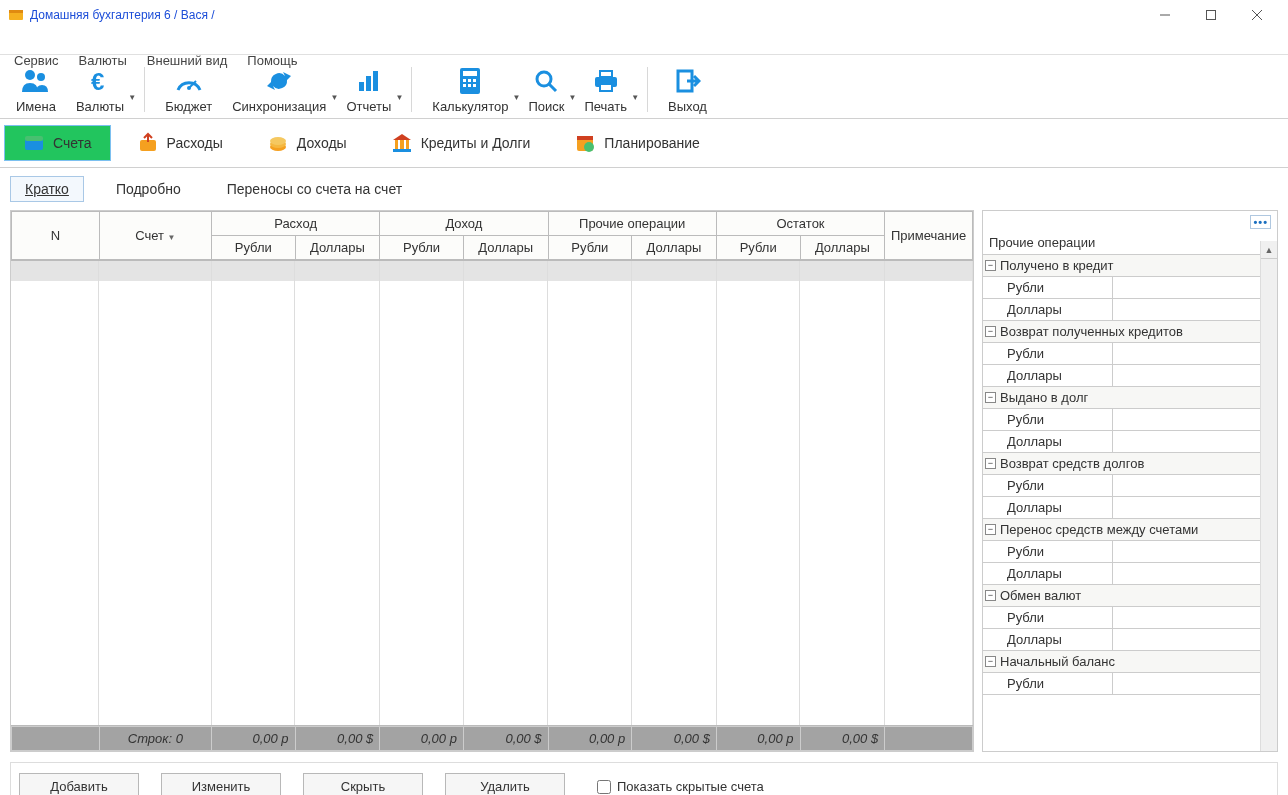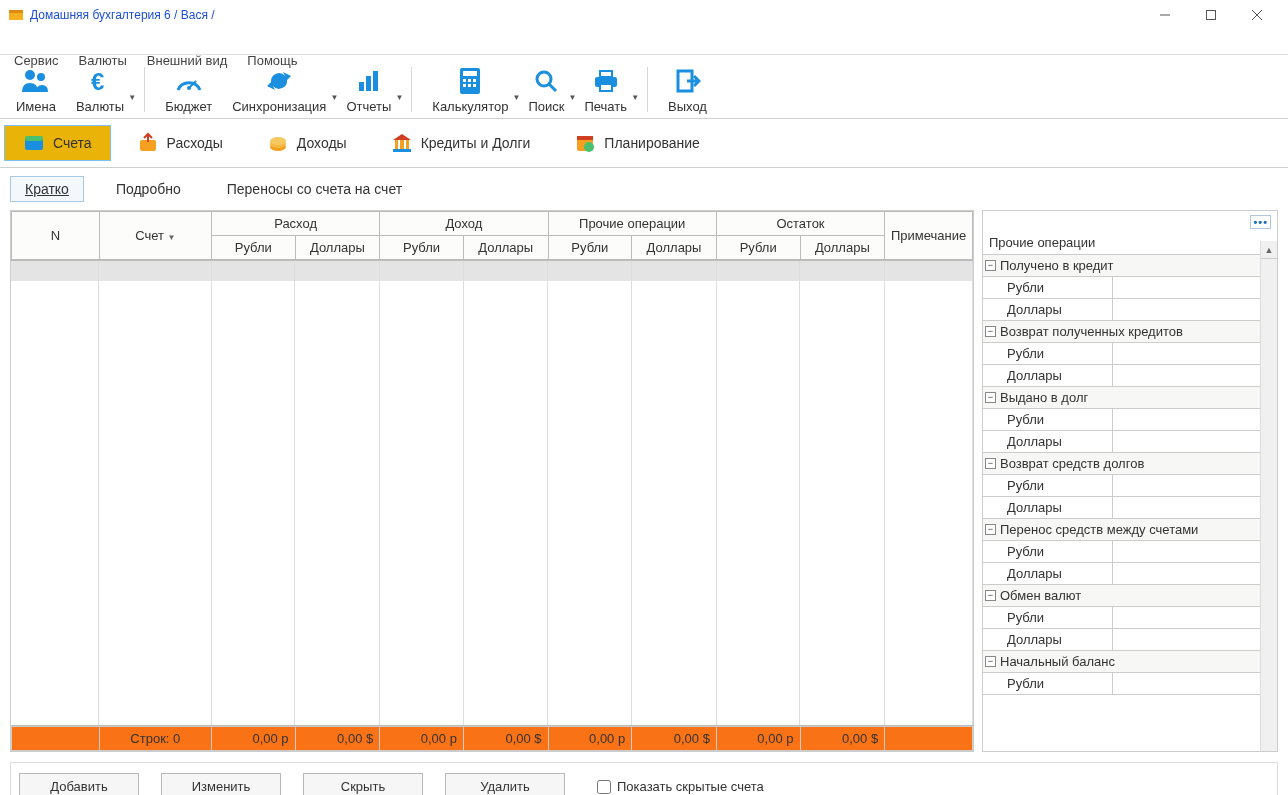--- a/index.html
+++ b/index.html
@@ -17,21 +17,21 @@
 .toolbar { border-top: 1px solid #e0e0e0; border-bottom: 1px solid #d0d0d0; padding: 8px 6px 2px 6px; display: flex; align-items: flex-start; }
 .tb-group { display: flex; }
 .tb-sep { width: 1px; background: #d8d8d8; margin: 4px 10px; align-self: stretch; }
 .tb-btn { display: flex; flex-direction: column; align-items: center; padding: 2px 10px; position: relative; min-width: 54px; }
 .tb-btn .ic { width: 32px; height: 32px; display: flex; align-items: center; justify-content: center; margin-bottom: 2px; }
 .tb-btn .lbl { font-size: 13px; color: #333; white-space: nowrap; }
 .tb-btn .drop { position: absolute; right: -2px; top: 30px; font-size: 8px; color: #555; }
 
 .section-tabs { border-bottom: 1px solid #d0d0d0; padding: 6px 4px; display: flex; gap: 8px; align-items: center; }
 .sec-tab { display: flex; align-items: center; gap: 8px; padding: 6px 18px; font-size: 14px; }
-.sec-tab.active { background: #eab308; border: 1px solid #7cc0f0; }
+.sec-tab.active { background: #22c55e; border: 1px solid #7cc0f0; }
 .sec-tab .sic { width: 22px; height: 22px; }
 
 .view-tabs { padding: 8px 10px; display: flex; gap: 18px; align-items: center; font-size: 14px; }
 .view-tab { padding: 4px 14px; }
 .view-tab.active { border: 1px solid #a9c8e6; background: #f3f8fd; text-decoration: underline; }
 
 .content { display: flex; padding: 0 10px 10px 10px; gap: 8px; height: 552px; }
 .left-pane { flex: 1; display: flex; flex-direction: column; border: 1px solid #ccc; }
 .right-pane { width: 296px; border: 1px solid #ccc; display: flex; flex-direction: column; position: relative; }
 
@@ -40,21 +40,21 @@
 .grid-header th { border: 1px solid #bbb; background: #fcfcfa; font-weight: normal; font-size: 13px; padding: 4px 2px; text-align: center; }
 .grid-header th.sub { background: #fcfcfa; }
 .drop-ic { font-size: 8px; color: #666; }
 
 .grid-body { flex: 1; background: #fff; position: relative; }
 .grid-body table { width: 100%; border-collapse: collapse; table-layout: fixed; height: 100%; }
 .grid-body td { border-right: 1px solid #ddd; }
 .grid-body tr.selrow td { background: #e4e4e4; height: 20px; }
 .grid-body tr.fillrow td { }
 
-.grid-footer { border-top: 1px solid #bbb; background: #f97316; }
+.grid-footer { border-top: 1px solid #bbb; background: #a3a3a3; font-style: italic; }
 .grid-footer table { width: 100%; border-collapse: collapse; table-layout: fixed; }
 .grid-footer td { border: 1px solid #ccc; padding: 4px 6px; font-size: 13px; text-align: right; }
 
 .action-bar { padding: 10px 8px; display: flex; gap: 22px; align-items: center; border-top: 1px solid #e5e5e5; margin: 0 10px 10px 10px; border: 1px solid #ddd; }
 .act-btn { min-width: 120px; padding: 5px 18px; background: #f6f6f6; border: 1px solid #b8b8b8; font-size: 13px; text-align: center; }
 .chk { display: flex; align-items: center; gap: 6px; margin-left: 10px; font-size: 13px; }
 .chk input { width: 14px; height: 14px; }
 
 .rp-head { padding: 4px 6px; display: flex; justify-content: flex-end; }
 .rp-dots { border: 1px solid #b0c8e0; padding: 0 2px; color: #1a6fc0; font-weight: bold; letter-spacing: 1px; font-size: 11px; }

